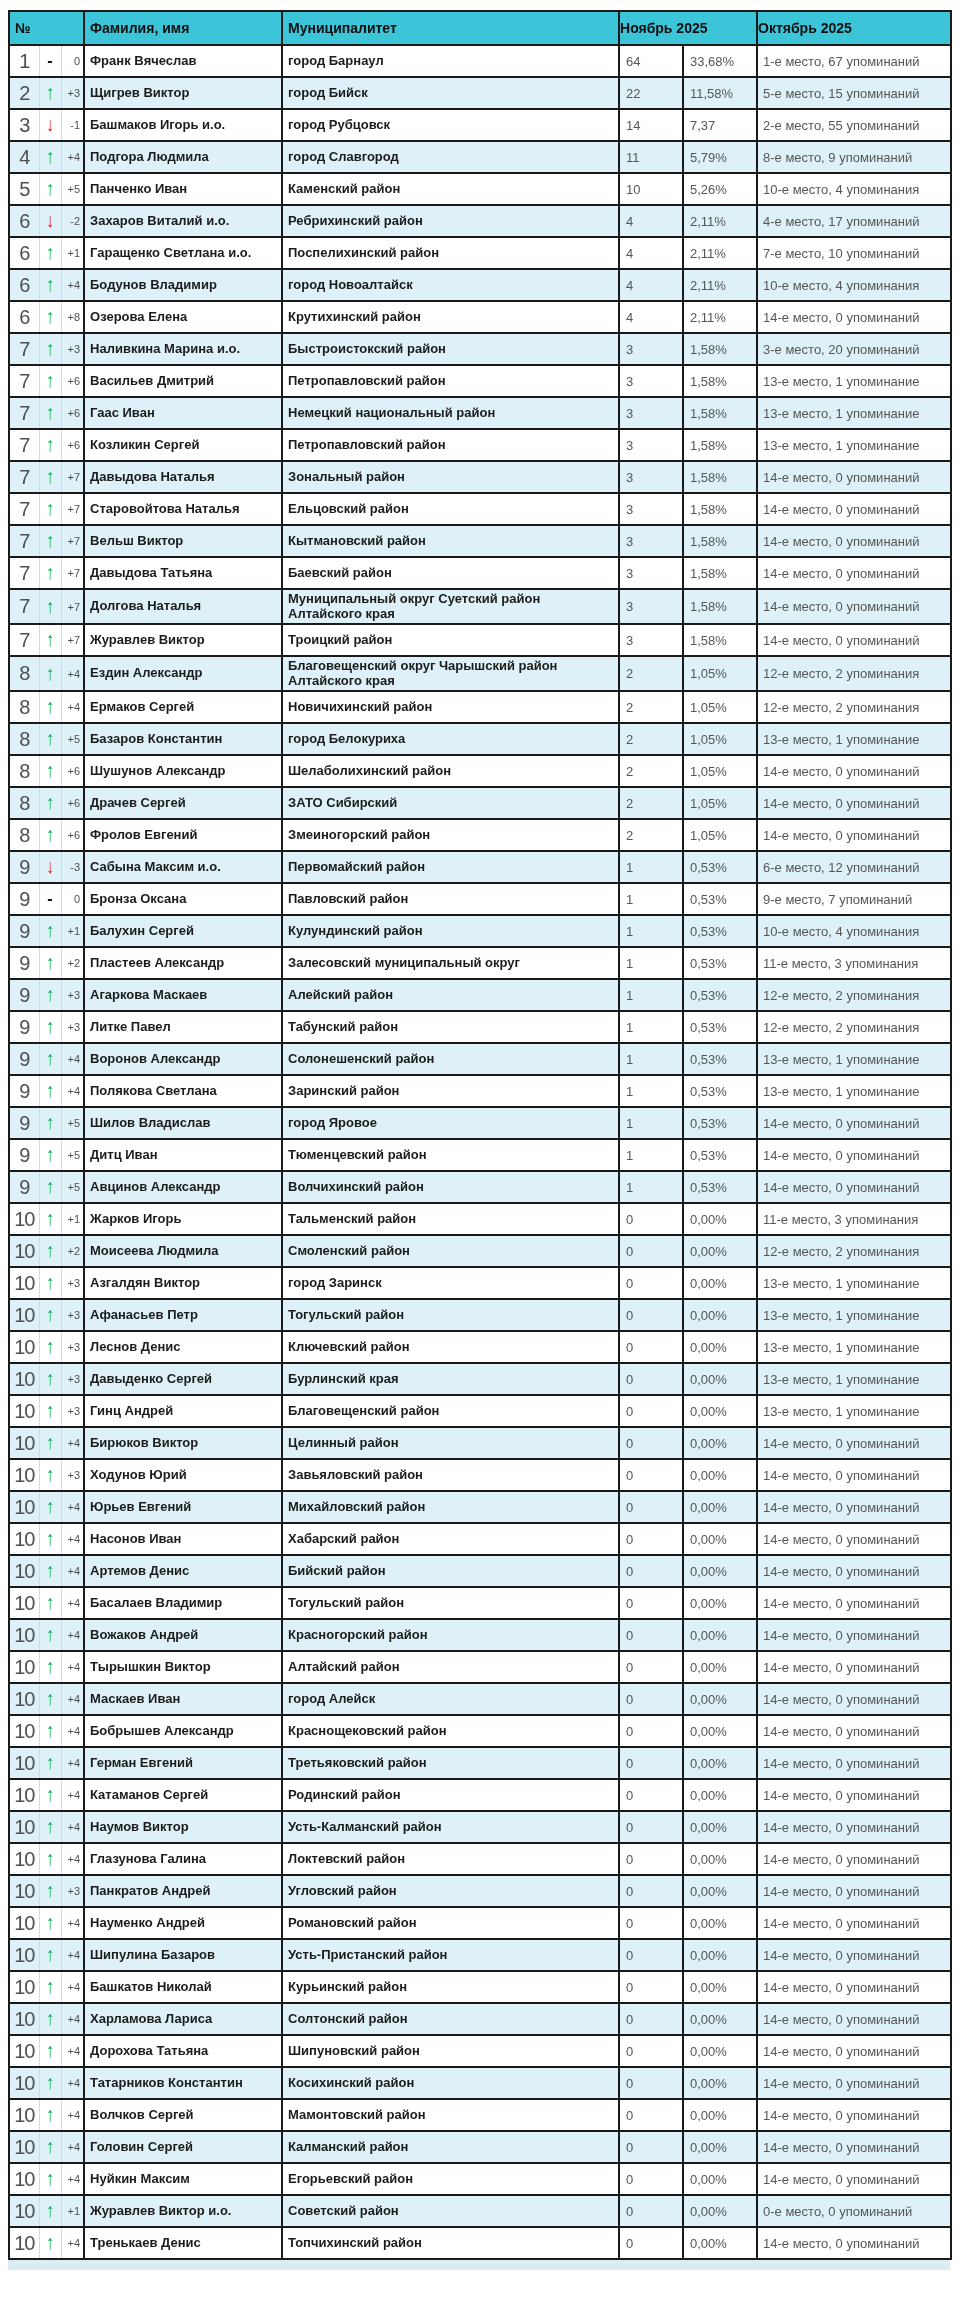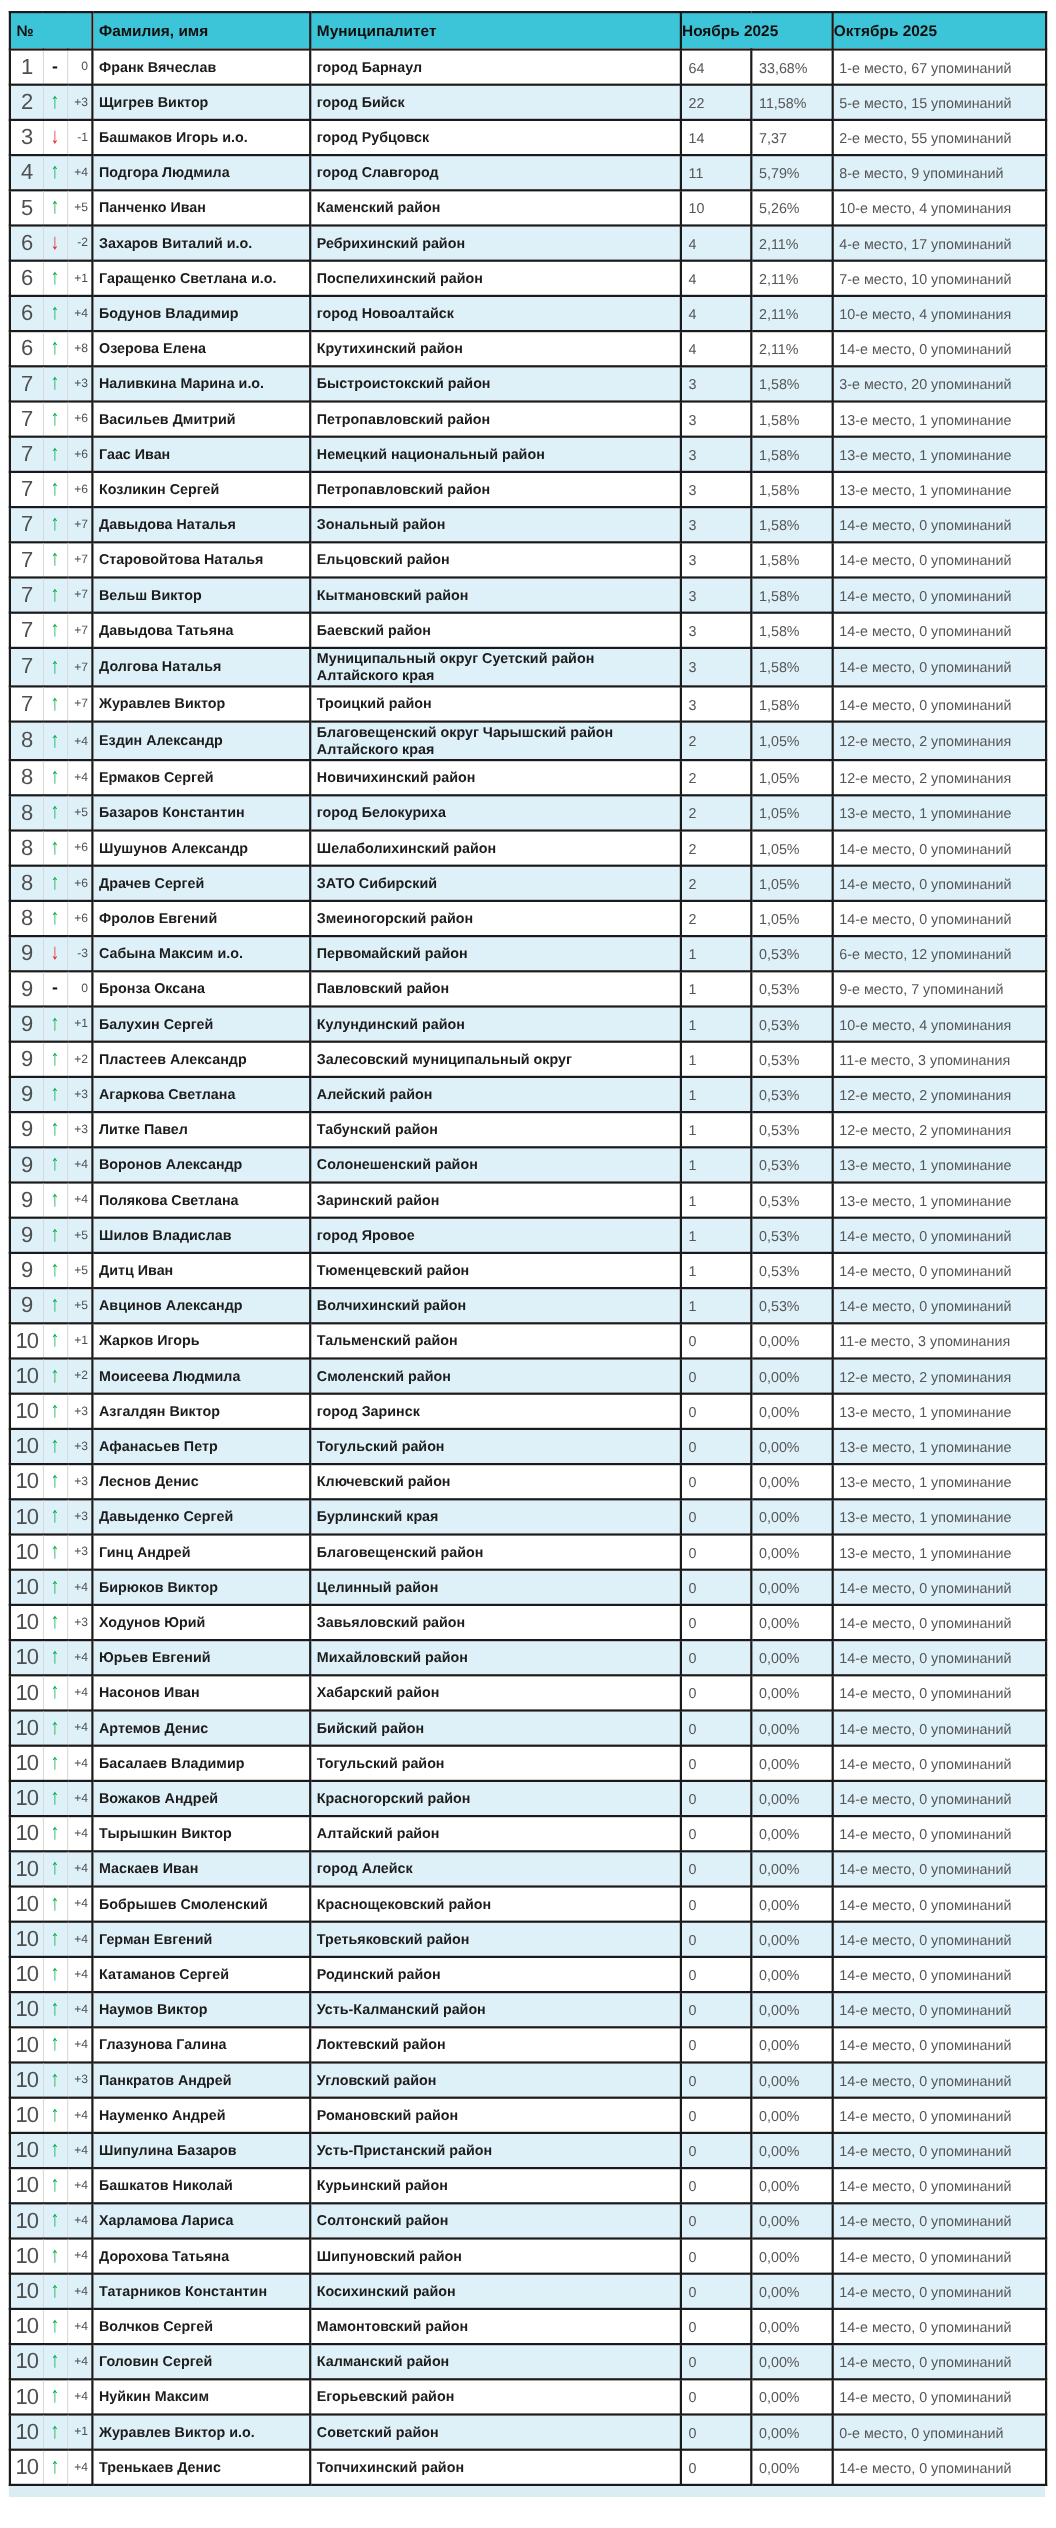--- a/index.html
+++ b/index.html
@@ -400,21 +400,21 @@
           <td class="name">Пластеев Александр</td>
           <td class="muni">Залесовский муниципальный округ</td>
           <td class="count">1</td>
           <td class="pct">0,53%</td>
           <td class="oct">11-е место, 3 упоминания</td>
         </tr>
         <tr>
           <td class="rank">9</td>
           <td class="arrow"><span class="dir-up">↑</span></td>
           <td class="delta">+3</td>
-          <td class="name">Агаркова Светлана</td>
+          <td class="name">Агаркова Маскаев</td>
           <td class="muni">Алейский район</td>
           <td class="count">1</td>
           <td class="pct">0,53%</td>
           <td class="oct">12-е место, 2 упоминания</td>
         </tr>
         <tr>
           <td class="rank">9</td>
           <td class="arrow"><span class="dir-up">↑</span></td>
           <td class="delta">+3</td>
           <td class="name">Литке Павел</td>
@@ -630,21 +630,21 @@
           <td class="name">Маскаев Иван</td>
           <td class="muni">город Алейск</td>
           <td class="count">0</td>
           <td class="pct">0,00%</td>
           <td class="oct">14-е место, 0 упоминаний</td>
         </tr>
         <tr>
           <td class="rank">10</td>
           <td class="arrow"><span class="dir-up">↑</span></td>
           <td class="delta">+4</td>
-          <td class="name">Бобрышев Смоленский</td>
+          <td class="name">Бобрышев Александр</td>
           <td class="muni">Краснощековский район</td>
           <td class="count">0</td>
           <td class="pct">0,00%</td>
           <td class="oct">14-е место, 0 упоминаний</td>
         </tr>
         <tr>
           <td class="rank">10</td>
           <td class="arrow"><span class="dir-up">↑</span></td>
           <td class="delta">+4</td>
           <td class="name">Герман Евгений</td>

